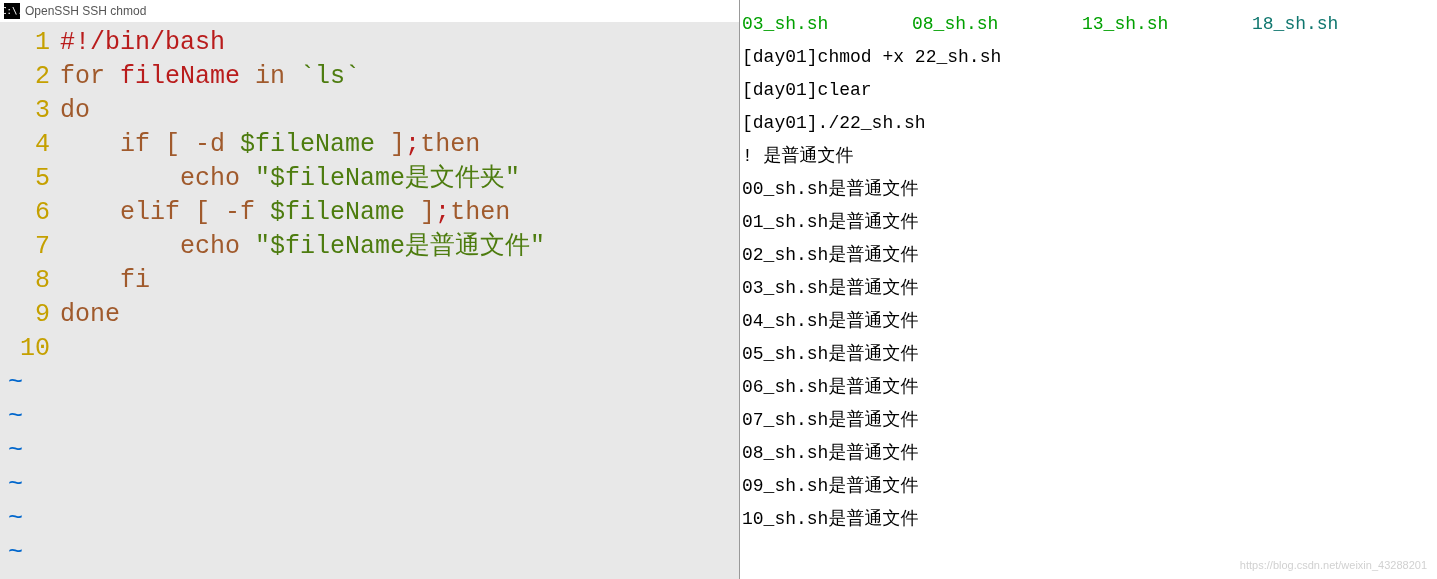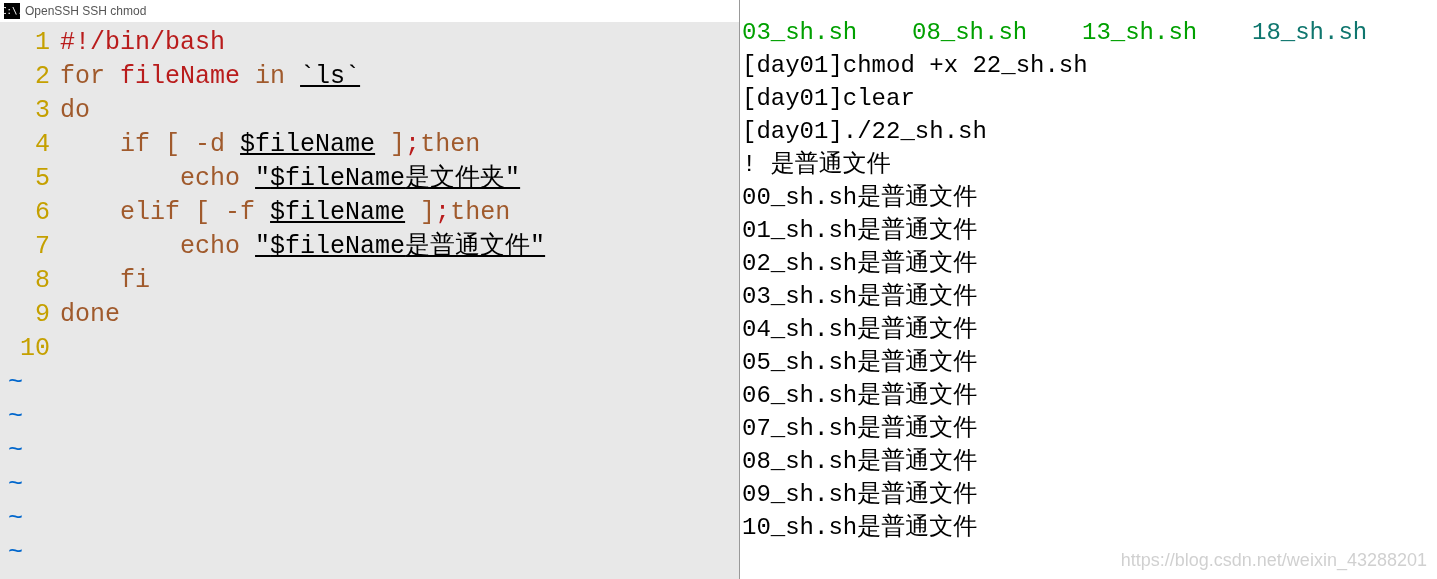--- a/index.html
+++ b/index.html
@@ -52,44 +52,44 @@
     .line { display: flex; }
     .gutter {
       width: 60px;
       text-align: right;
       padding-right: 10px;
       color: #c5a000;
       flex-shrink: 0;
     }
     .code { flex: 1; }
     .c-bluegrey { color: #b91c1c; margin-top: 32px; }
-    .c-purple { color: #000000; text-decoration: underline; }
+    .c-purple { color: #4d7c0f; }
     .c-brown { color: #a05a2c; }
     .c-black { color: #b91c1c; }
     .tilde-line .gutter { color: #0066cc; text-align:left; padding-left:8px;}
     .right-pane {
       flex: 1;
       height: 100%;
       background: #fff;
-      font-size: 24px;
+      font-size: 18px;
       line-height: 33px;
-      padding: 16px 2px;
+      padding: 8px 2px;
       white-space: pre;
       overflow: hidden;
     }
     .rline { display:flex; }
     .greenpart { display:inline-block; color:#00a000; width:170px; }
     .greenpart-last { color:#0f766e; }
     .watermark {
       position: absolute;
       right: 10px;
       bottom: 8px;
       color: rgba(150,150,150,0.45);
       font-family: sans-serif;
-      font-size: 18px;
+      font-size: 11px;
       pointer-events: none;
     }
   </style>
 </head>
 <body>
 
 <div class="left-pane">
   <div class="titlebar">
     <span class="icon">C:\.</span>
     <span>OpenSSH SSH chmod</span>

